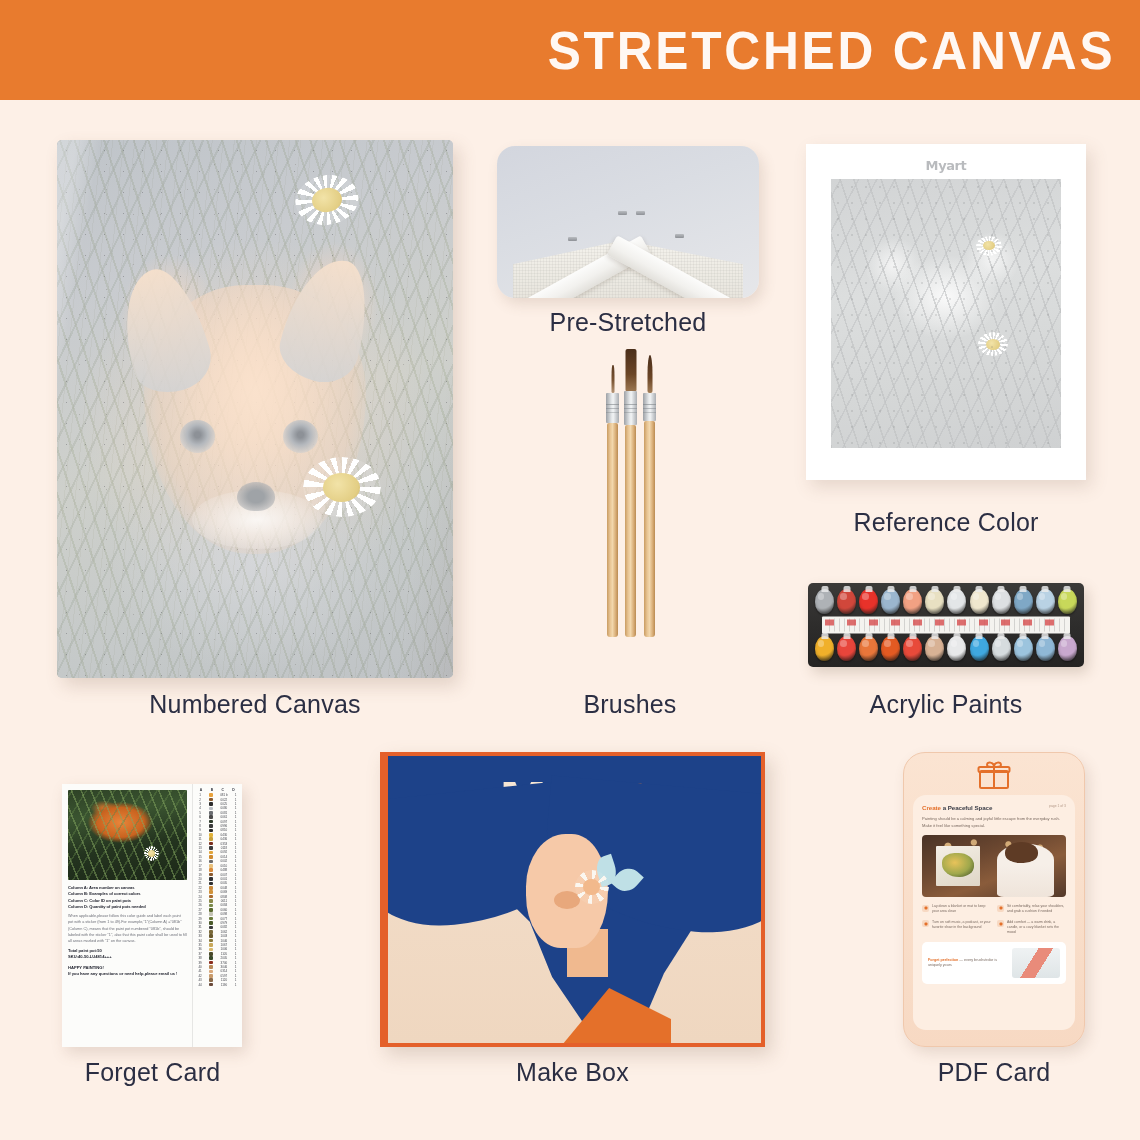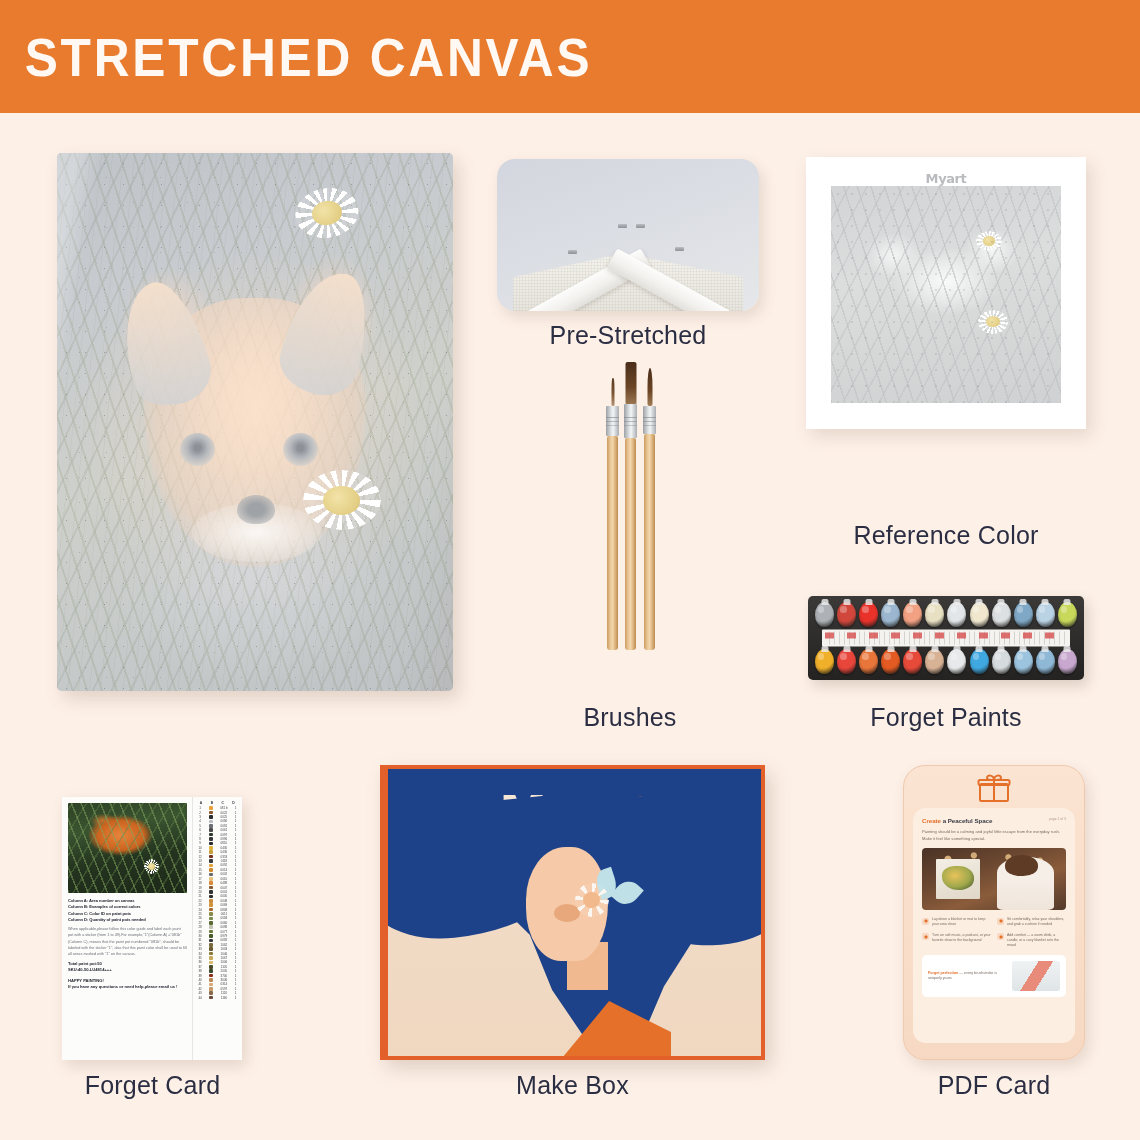--- a/index.html
+++ b/index.html
@@ -6,23 +6,23 @@
   html, body { width: 1140px; height: 1140px; }
   body {
     background: #FDF0E7;
     font-family: "Liberation Sans", sans-serif;
     overflow: hidden;
     position: relative;
   }
 
   
   .header {
-    width: 1140px; height: 113px;
+    width: 1140px; height: 100px;
     background: #E87B2E;
-    display: flex; align-items: center; justify-content: flex-start;
+    display: flex; align-items: center; justify-content: flex-end;
   }
   .header-title {
     color: #FFF8F3;
     font-size: 54px;
     font-weight: 700;
     letter-spacing: 3px;
     font-family: "Liberation Sans Narrow", "Liberation Sans", sans-serif;
     transform: scaleX(0.92);
   }
 
@@ -173,21 +173,21 @@
       repeating-linear-gradient(90deg, rgba(160,160,155,.12) 0 1px, transparent 1px 3px),
       linear-gradient(180deg, #F4F2EC, #E6E3DB);
     clip-path: polygon(48% 0, 100% 36%, 100% 100%, 0 100%, 0 36%);
   }
   .staple {
     position: absolute; width: 9px; height: 4px; border-radius: 1px;
     background: linear-gradient(180deg, #B9BCC0, #8E9196);
   }
 
   
-  .ref-wrap { left: 806px; top: 44px; width: 280px; height: 272px; }
+  .ref-wrap { left: 806px; top: 44px; width: 280px; height: 336px; }
   .ref-paper {
     position: absolute; inset: 0; background: #FFFFFF;
     box-shadow: 5px 7px 16px rgba(120,90,70,.17);
   }
   .ref-logo {
     position: absolute; left: 0; right: 0; top: 14px;
     text-align: center; font-size: 13px; font-weight: 700;
     color: #B9BBBE; letter-spacing: -.4px;
     font-family: "DejaVu Sans", sans-serif;
   }
@@ -494,20 +494,21 @@
         <div class="petal-ring"></div>
           <div class="core"></div>
       </div>
       <div class="daisy daisy-2">
         <div class="petal-ring"></div>
           <div class="core"></div>
       </div>
       <div class="canvas-edge-hi"></div>
     </div>
   </div>
+  <div class="caption" style="left:57px; top:590px; width:396px;">Numbered Canvas</div>
 
   <div class="cell stretch-wrap">
     <div class="stretch-card">
       <div class="canvas-cloth"></div>
       <div class="wood-l woodedge"></div>
       <div class="wood-r woodedge"></div>
       <div class="bar bar-l"></div>
       <div class="bar bar-r"></div>
       <div class="staple" style="left:27%; top:60%;"></div>
       <div class="staple" style="left:46%; top:43%;"></div>
@@ -582,21 +583,21 @@
           <div class="pot" style="background: radial-gradient(circle at 36% 30%, rgb(216, 178, 149), rgb(216, 178, 149) 55%, rgba(0, 0, 0, 0.18));"></div>
           <div class="pot" style="background: radial-gradient(circle at 36% 30%, rgb(232, 233, 234), rgb(232, 233, 234) 55%, rgba(0, 0, 0, 0.18));"></div>
           <div class="pot" style="background: radial-gradient(circle at 36% 30%, rgb(63, 168, 224), rgb(63, 168, 224) 55%, rgba(0, 0, 0, 0.18));"></div>
           <div class="pot" style="background: radial-gradient(circle at 36% 30%, rgb(214, 220, 222), rgb(214, 220, 222) 55%, rgba(0, 0, 0, 0.18));"></div>
           <div class="pot" style="background: radial-gradient(circle at 36% 30%, rgb(156, 196, 222), rgb(156, 196, 222) 55%, rgba(0, 0, 0, 0.18));"></div>
           <div class="pot" style="background: radial-gradient(circle at 36% 30%, rgb(143, 184, 214), rgb(143, 184, 214) 55%, rgba(0, 0, 0, 0.18));"></div>
           <div class="pot" style="background: radial-gradient(circle at 36% 30%, rgb(200, 168, 206), rgb(200, 168, 206) 55%, rgba(0, 0, 0, 0.18));"></div>
         </div>
     </div>
   </div>
-  <div class="caption" style="left:808px; top:590px; width:276px;">Forget Paints</div>
+  <div class="caption" style="left:808px; top:590px; width:276px;">Acrylic Paints</div>
 
   <div class="cell card-wrap">
     <div class="card-paper">
       <div class="card-left">
         <div class="card-photo">
           <div class="daisy mini-daisy">
             <div class="petal-ring"></div>
               <div class="core"></div>
           </div>
         </div>

